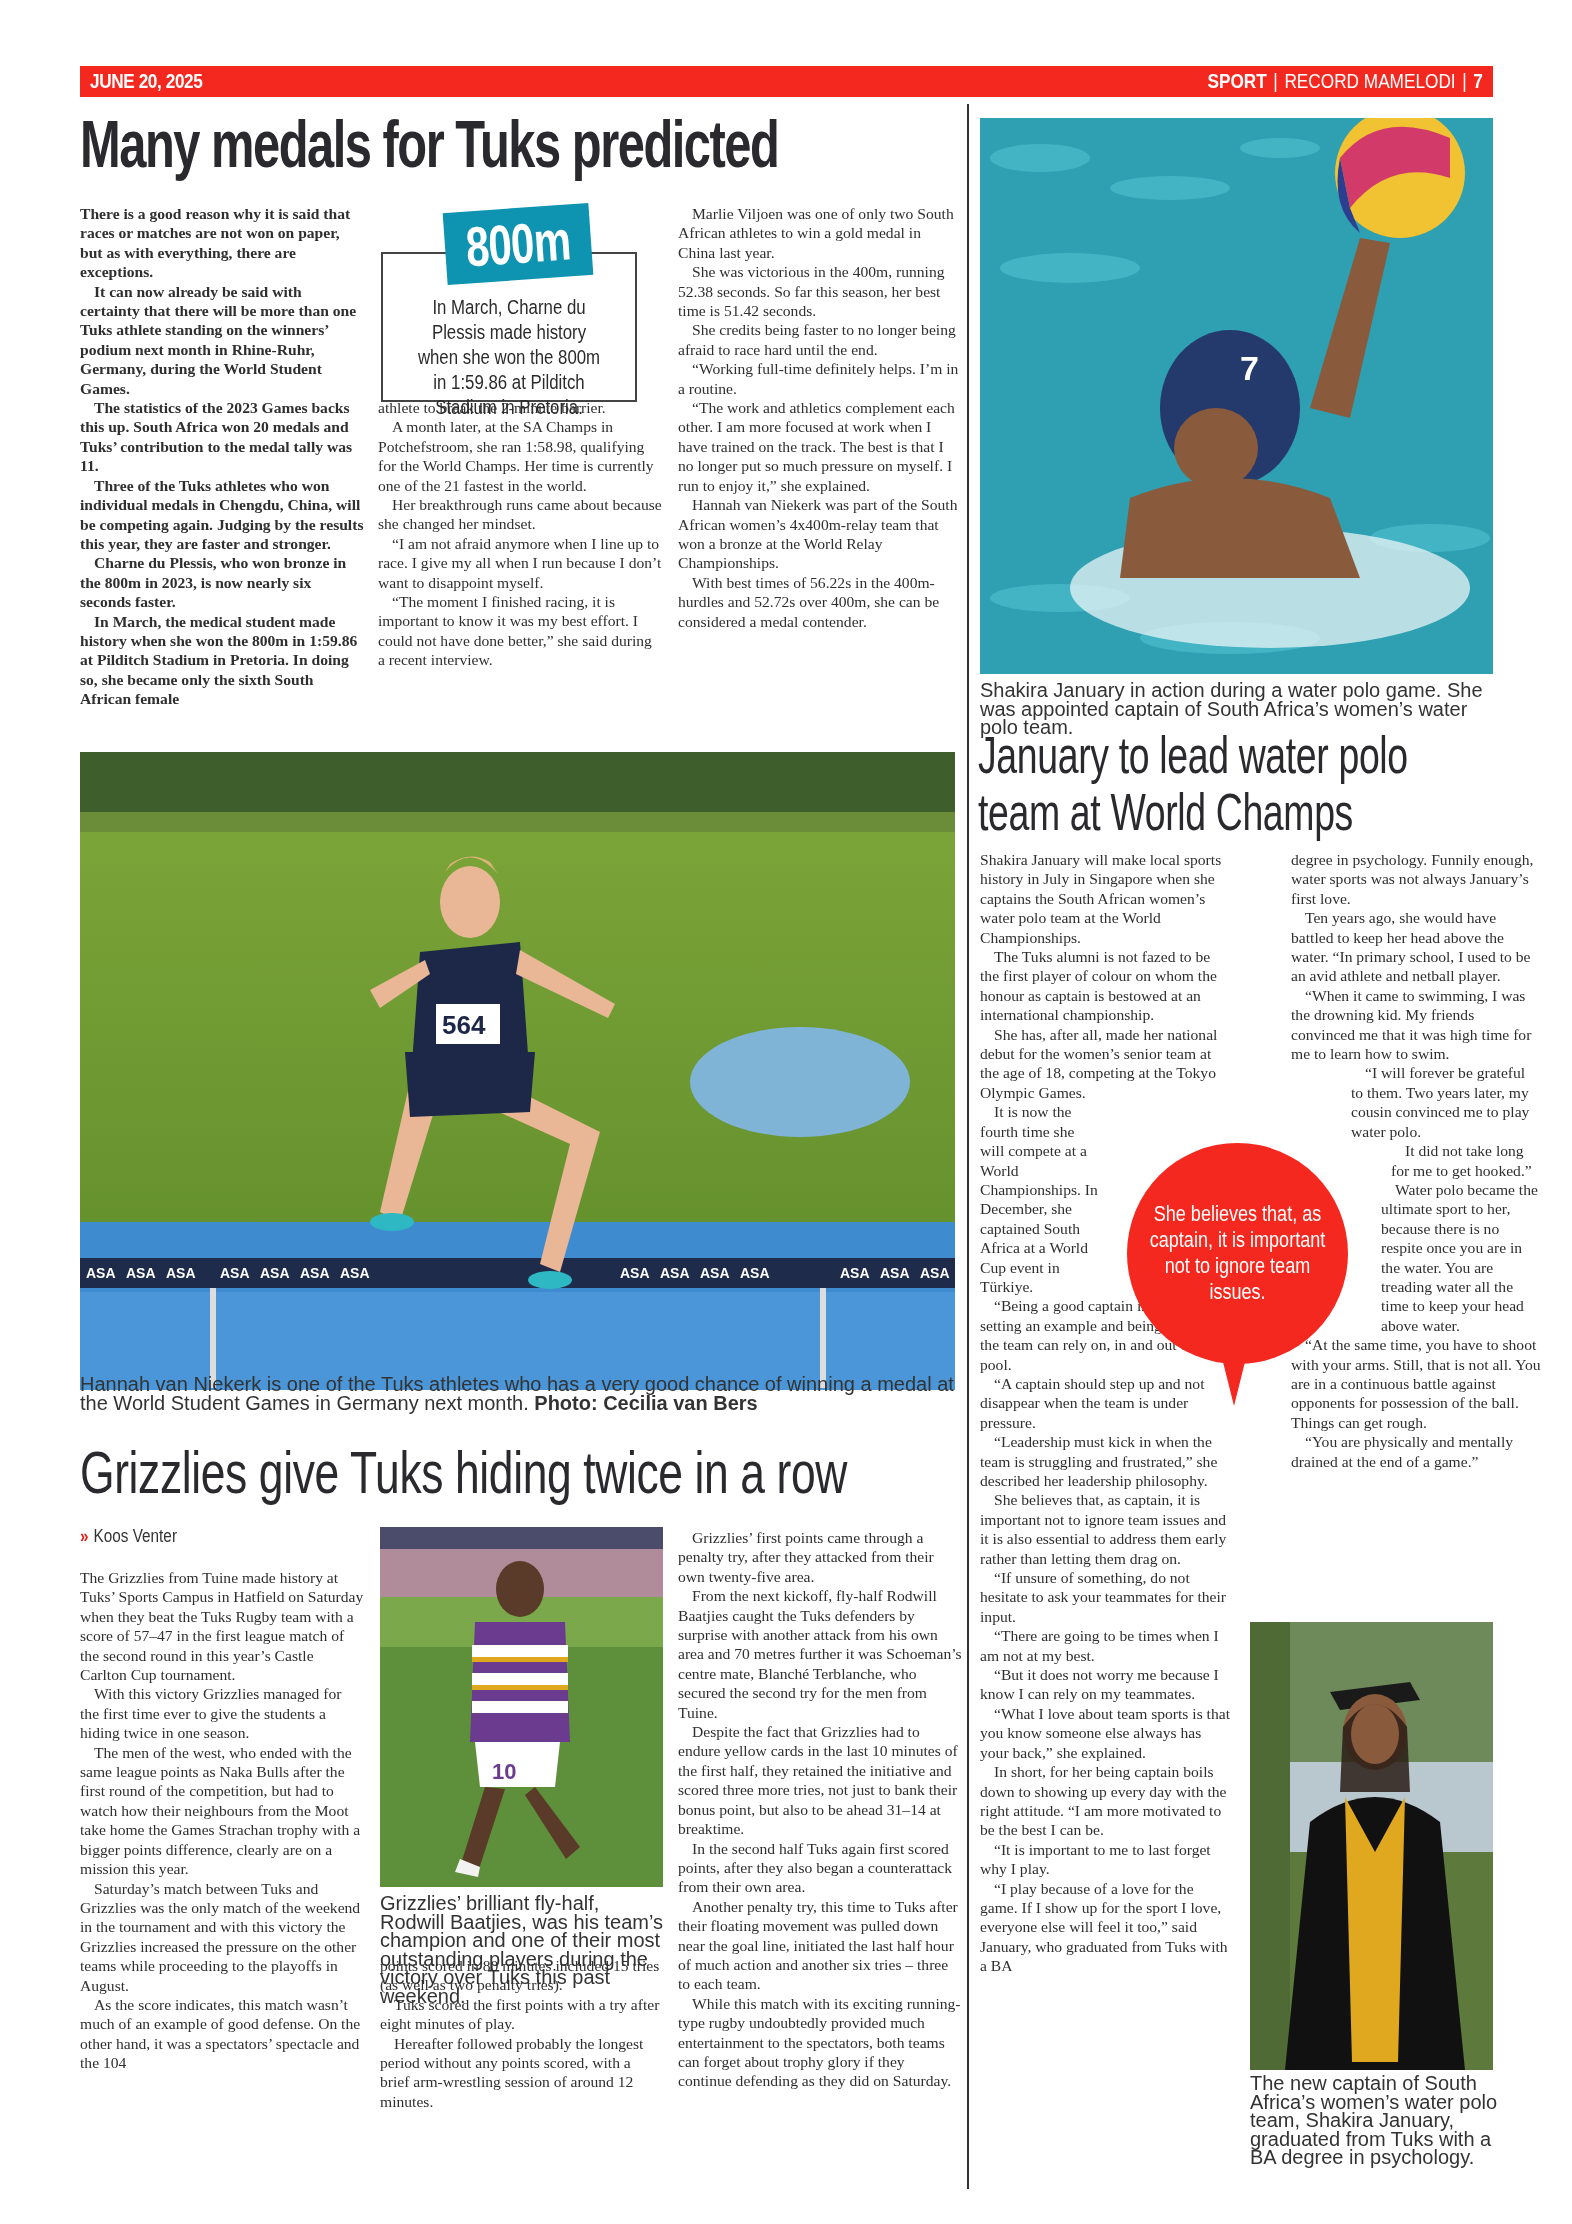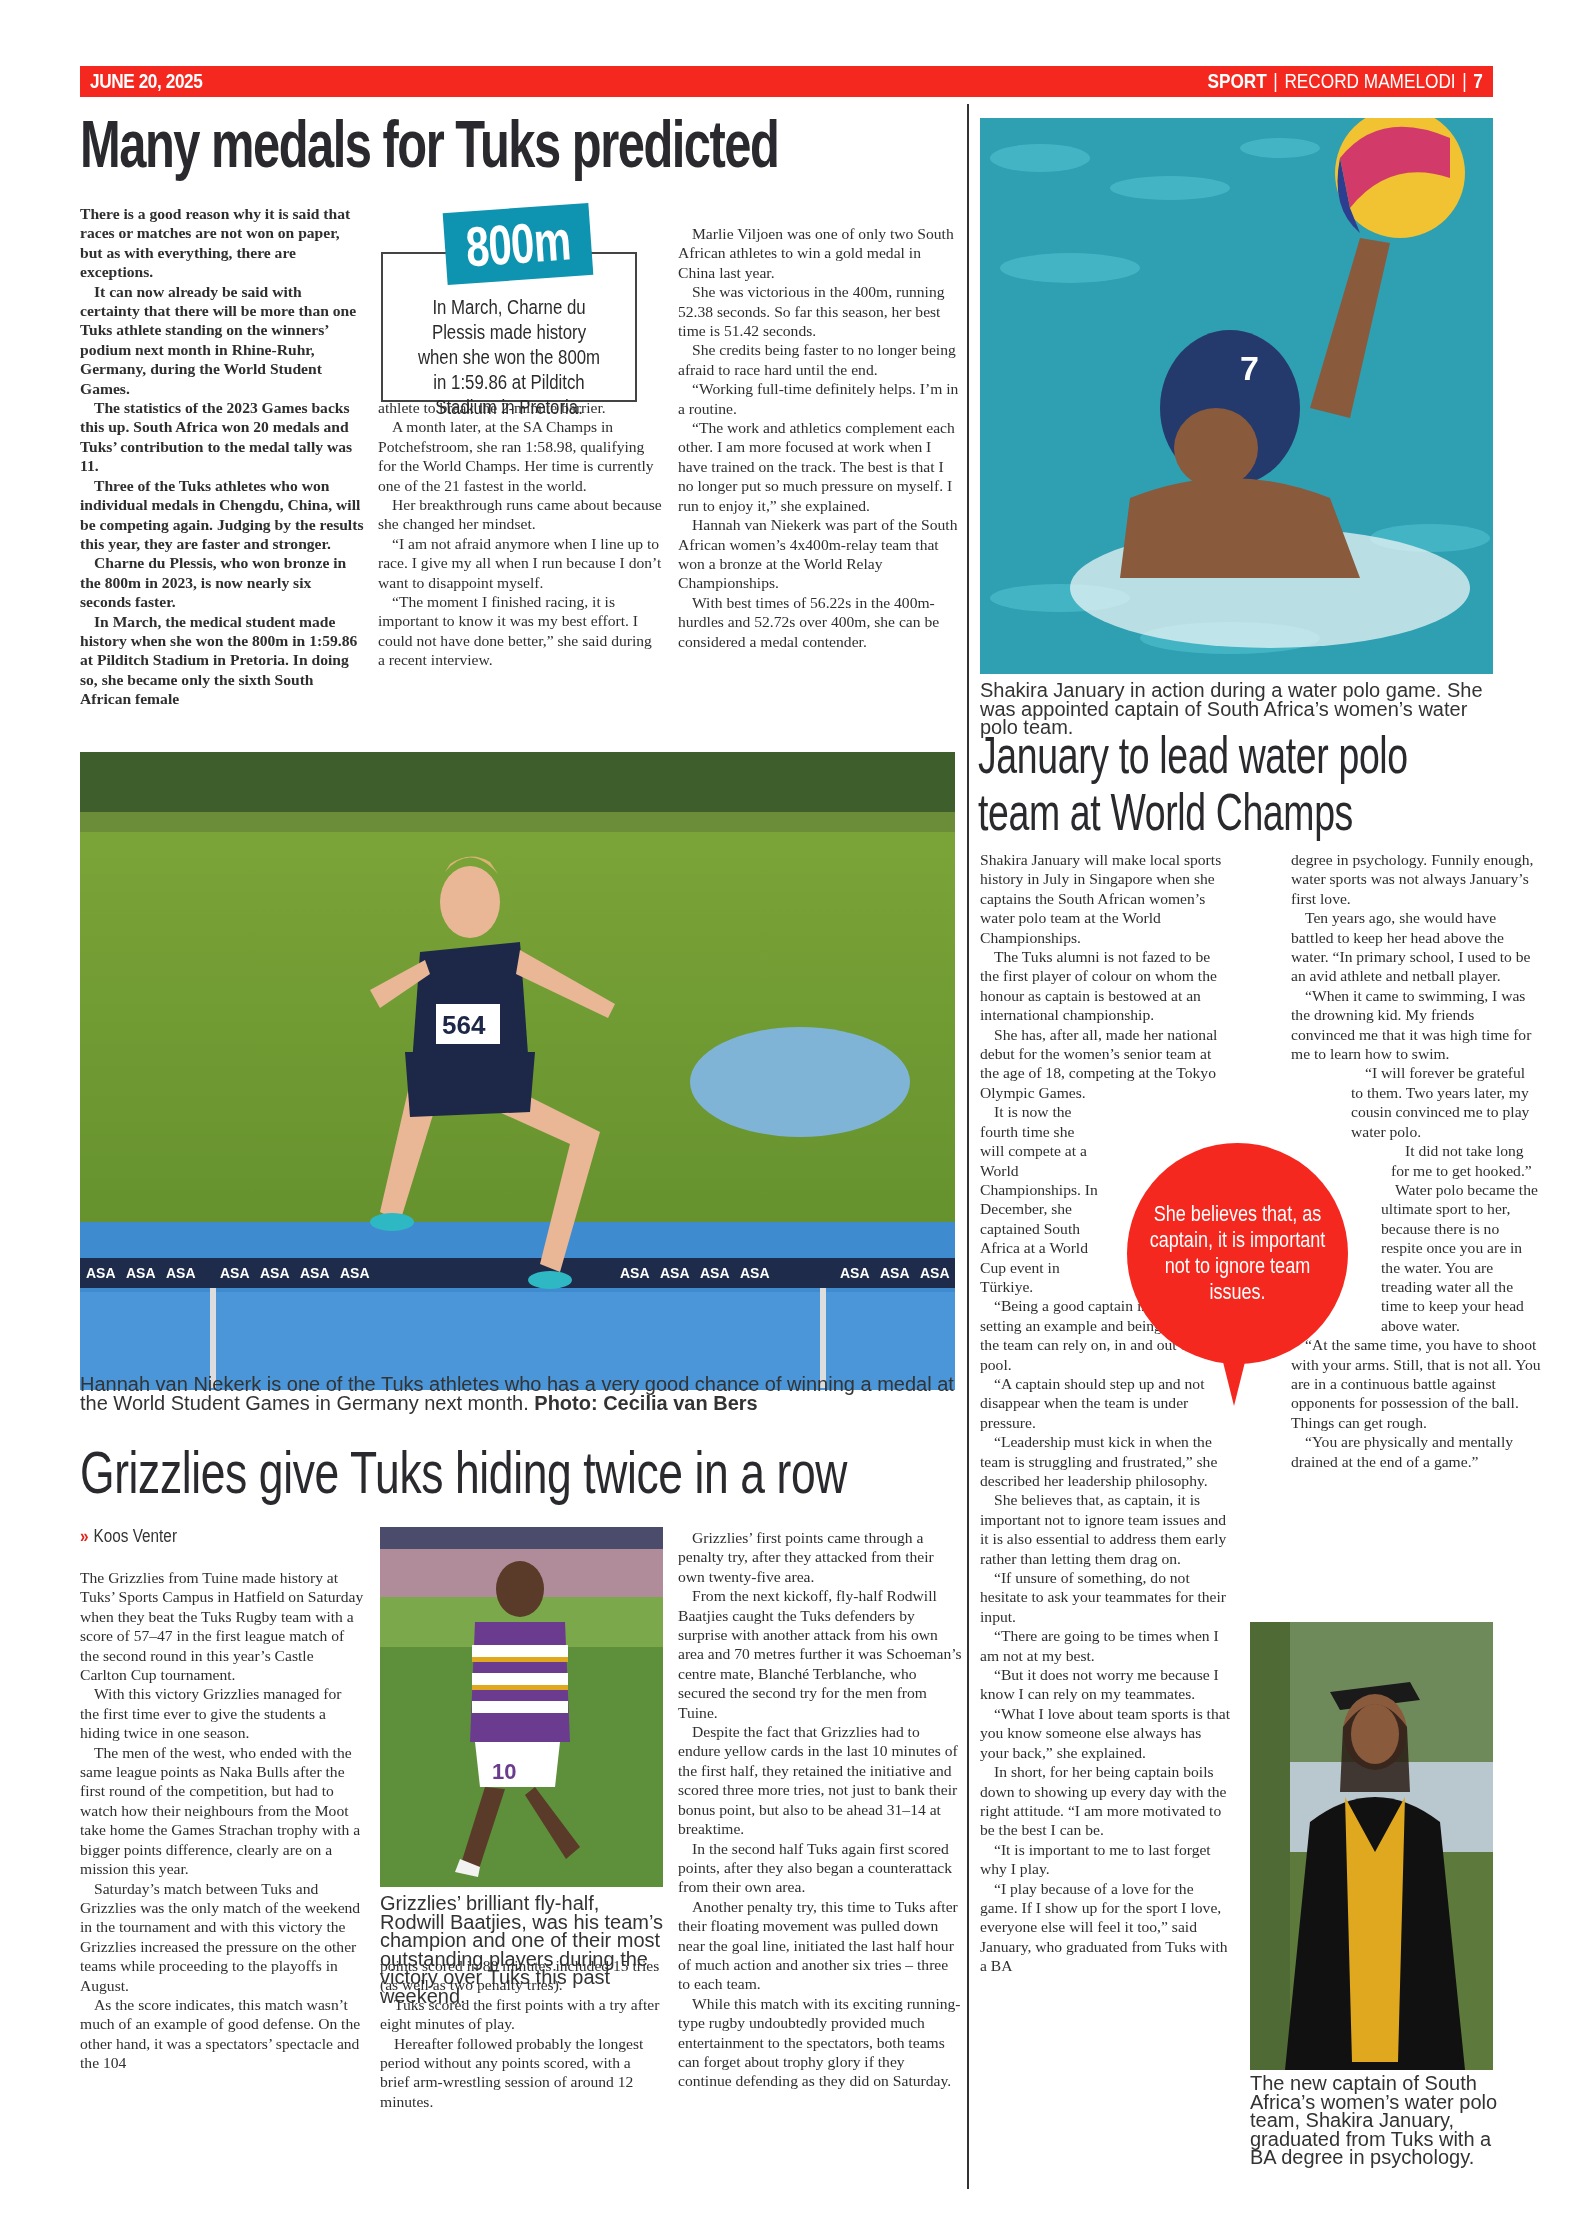--- a/index.html
+++ b/index.html
@@ -77,21 +77,21 @@
 </div>
 
 <div class="abs col" style="left:378px; top:398px; width:284px;">
   <p class="first">athlete to break the 2-minute barrier.</p>
   <p>A month later, at the SA Champs in Potchefstroom, she ran 1:58.98, qualifying for the World Champs. Her time is currently one of the 21 fastest in the world.</p>
   <p>Her breakthrough runs came about because she changed her mindset.</p>
   <p>“I am not afraid anymore when I line up to race. I give my all when I run because I don’t want to disappoint myself.</p>
   <p>“The moment I finished racing, it is important to know it was my best effort. I could not have done better,” she said during a recent interview.</p>
 </div>
 
-<div class="abs col" style="left:678px; top:204px; width:284px;margin-top:20px;">
+<div class="abs col" style="left:678px; top:204px; width:284px;">
   <p>Marlie Viljoen was one of only two South African athletes to win a gold medal in China last year.</p>
   <p>She was victorious in the 400m, running 52.38 seconds. So far this season, her best time is 51.42 seconds.</p>
   <p>She credits being faster to no longer being afraid to race hard until the end.</p>
   <p>“Working full-time definitely helps. I’m in a routine.</p>
   <p>“The work and athletics complement each other. I am more focused at work when I have trained on the track. The best is that I no longer put so much pressure on myself. I run to enjoy it,” she explained.</p>
   <p>Hannah van Niekerk was part of the South African women’s 4x400m-relay team that won a bronze at the World Relay Championships.</p>
   <p>With best times of 56.22s in the 400m-hurdles and 52.72s over 400m, she can be considered a medal contender.</p>
 </div>
 
 <div class="abs vrule" style="left:967px; top:104px; height:2085px;"></div>

